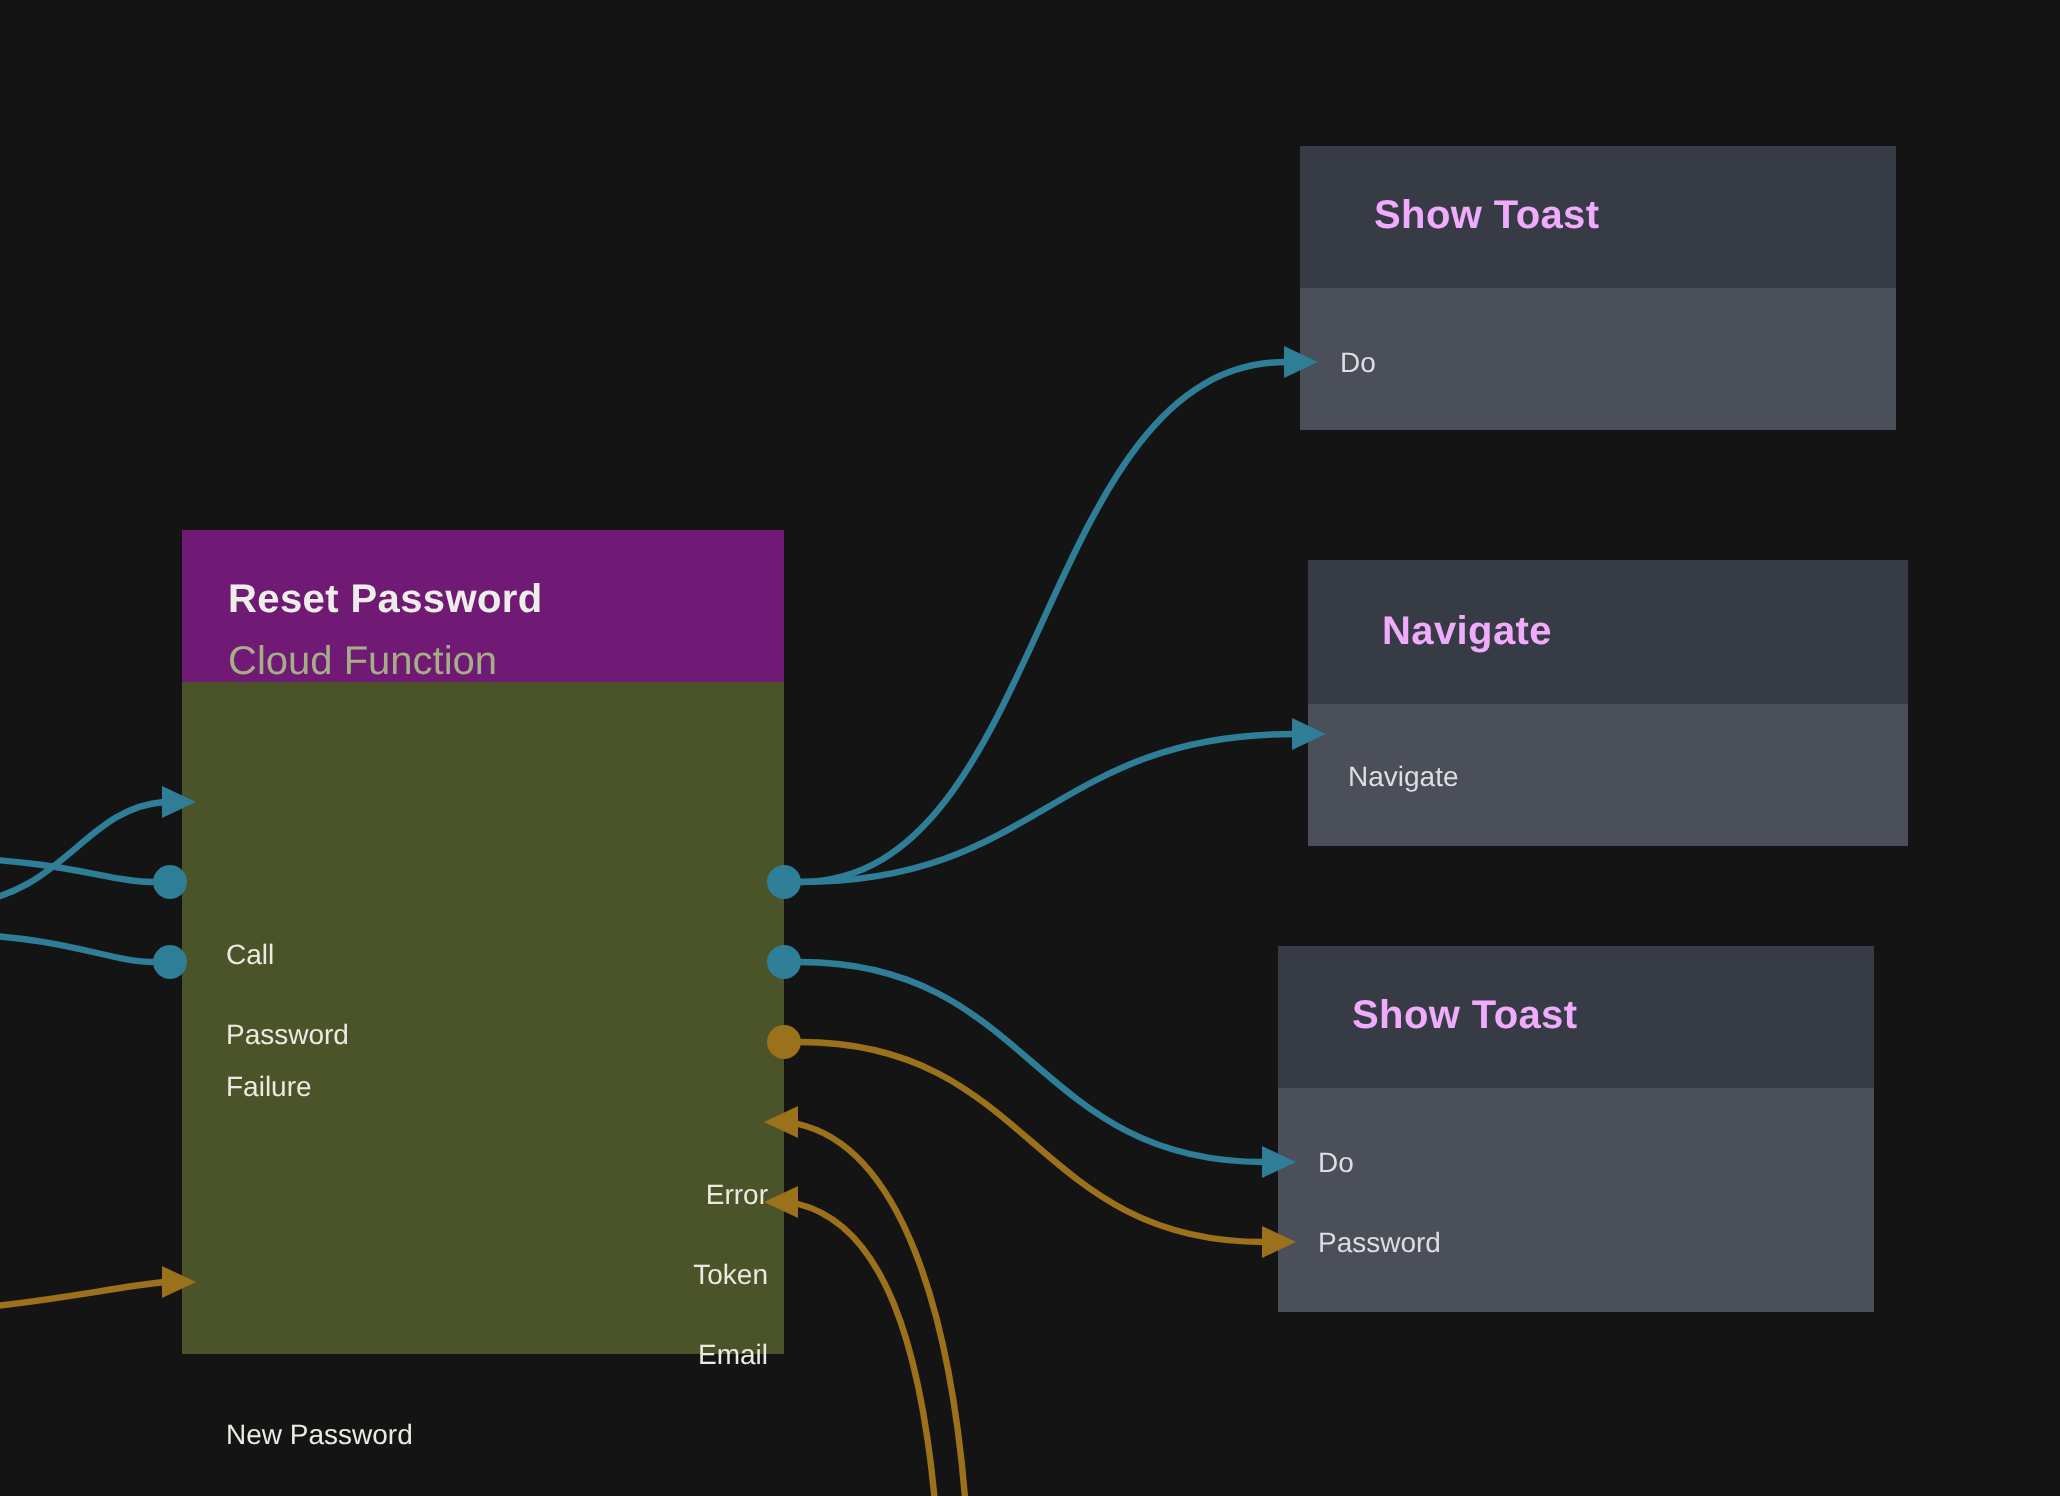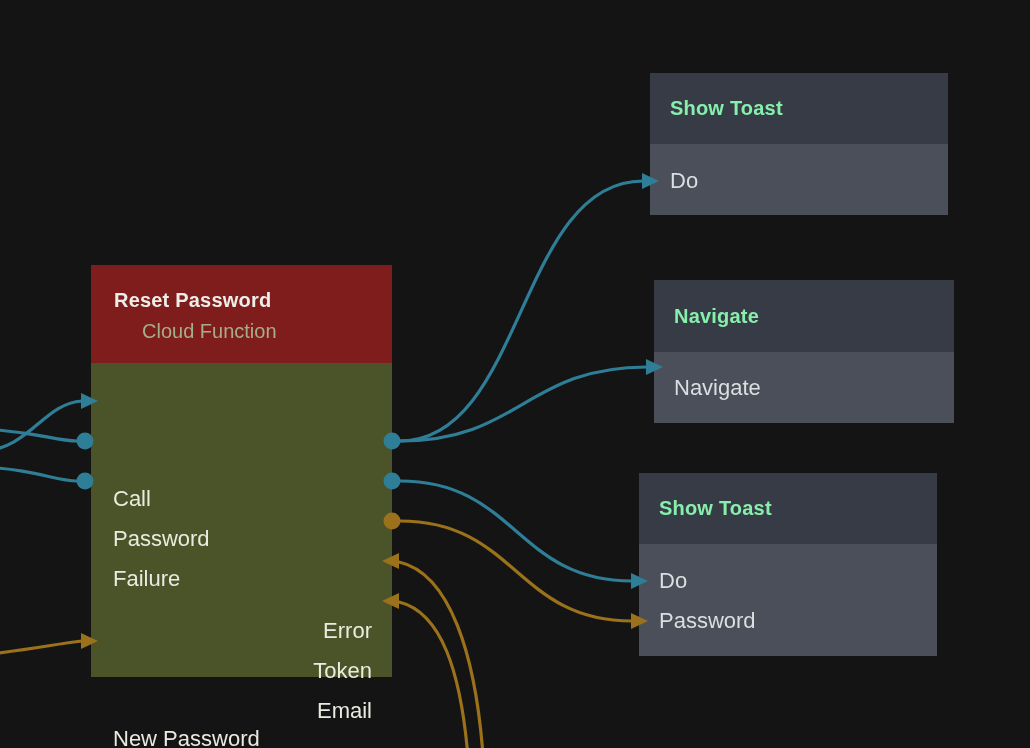--- a/index.html
+++ b/index.html
@@ -6,31 +6,31 @@
   body{
     width:1030px;height:748px;overflow:hidden;
     background:#141414;
     font-family:"Liberation Sans", sans-serif;
     -webkit-font-smoothing:antialiased;
   }
   .canvas{position:absolute;left:0;top:0;width:1030px;height:748px;background:#141414;}
   .node{position:absolute;box-sizing:border-box;}
   
   .fn{left:91px;top:265px;width:301px;height:412px;background:#4b5429;}
-  .fn-header{height:98px;background:#7f1d1d;box-sizing:border-box;padding:20px 0 0 23px;}
+  .fn-header{height:76px;background:#701a75;box-sizing:border-box;padding:20px 0 0 23px;}
   .fn-title{font-size:20px;font-weight:700;color:#edeee8;line-height:31px;letter-spacing:.2px;}
-  .fn-subtitle{font-size:20px;font-weight:400;color:#a5ae87;line-height:31px;margin-left:28px;}
+  .fn-subtitle{font-size:20px;font-weight:400;color:#a5ae87;line-height:31px;}
   .fn-body{position:relative;height:260px;}
-  .port{position:absolute;height:22px;line-height:22px;font-size:22px;color:#e9ebe0;white-space:nowrap;}
+  .port{position:absolute;height:22px;line-height:22px;font-size:14px;color:#e9ebe0;white-space:nowrap;}
   .port.l{left:22px;}
-  .port.r{right:20px;text-align:right;margin-top:12px;}
+  .port.r{right:8px;text-align:right;}
   
   .action{background:#4b4f59;}
-  .action-header{background:#373b45;display:flex;align-items:center;box-sizing:border-box;padding-left:20px;
-    font-size:20px;font-weight:700;color:#86efac;letter-spacing:.2px;}
+  .action-header{background:#373b45;display:flex;align-items:center;box-sizing:border-box;padding-left:37px;
+    font-size:20px;font-weight:700;color:#f0abfc;letter-spacing:.2px;}
   .action .port{color:#dcdee1;left:20px;}
   #toast-top{left:650px;top:73px;width:298px;height:142px;}
   #toast-top .action-header{height:71px;}
   #navigate{left:654px;top:259px;width:300px;height:143px;margin-top:21px;}
   #navigate .action-header{height:72px;}
   #toast-bottom{left:639px;top:473px;width:298px;height:183px;}
   #toast-bottom .action-header{height:71px;}
   
   .wires{position:absolute;left:0;top:0;z-index:5;pointer-events:none;}
   .wire{fill:none;stroke-width:3.2;stroke-linecap:round;}
@@ -47,21 +47,21 @@
 <div class="canvas">
 
   <div class="node fn">
     <div class="fn-header">
       <div class="fn-title">Reset Password</div>
       <div class="fn-subtitle">Cloud Function</div>
     </div>
     <div class="fn-body">
       <span class="port l" style="top:125px">Call</span>
       <span class="port l" style="top:165px">Password</span>
-      <span class="port l" style="top:205px">Failure</span>
+      <span class="port l" style="top:191px">Failure</span>
       <span class="port r" style="top:245px">Error</span>
       <span class="port r" style="top:285px">Token</span>
       <span class="port r" style="top:325px">Email</span>
       <span class="port l" style="top:365px">New Password</span>
     </div>
   </div>
 
   <div class="node action" id="toast-top">
     <div class="action-header">
       <span>Show Toast</span>

